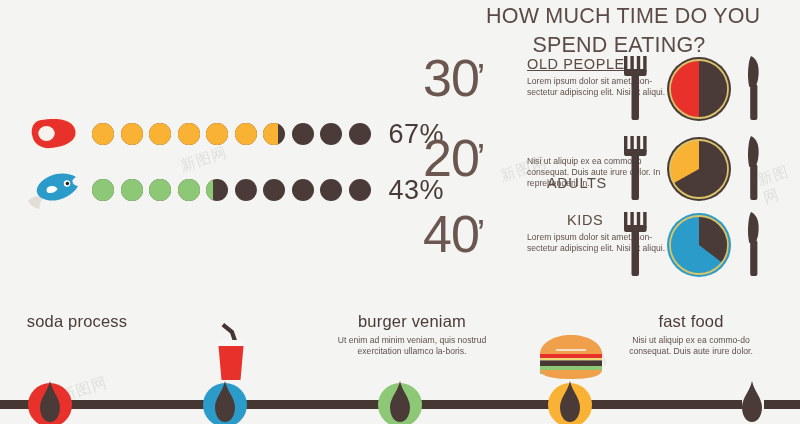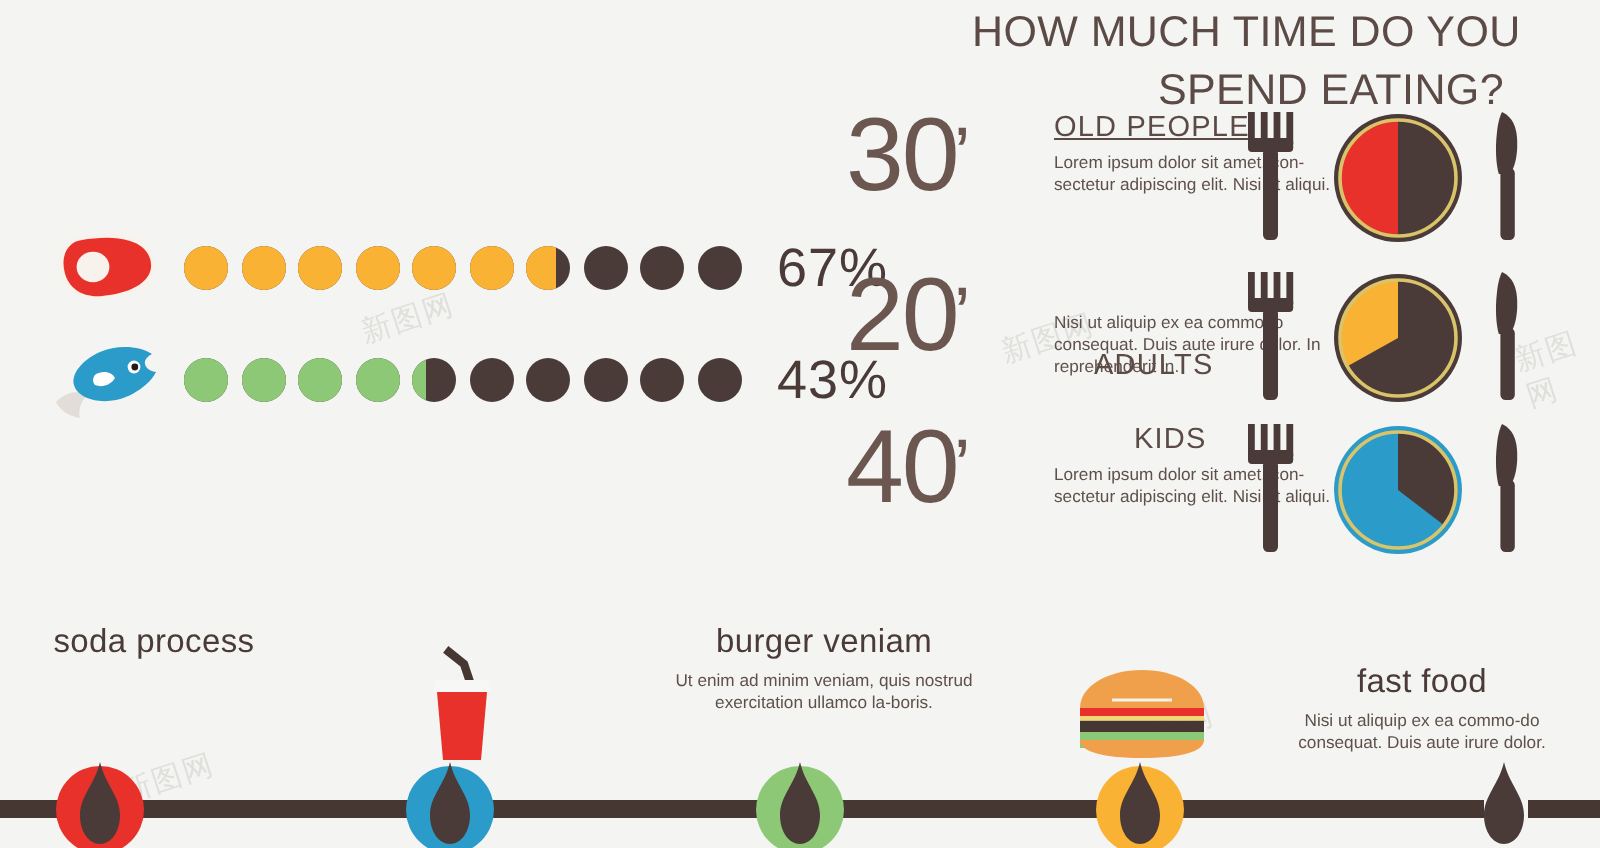--- a/index.html
+++ b/index.html
@@ -32,21 +32,21 @@
 
   
   .steak{position:absolute;left:4px;top:4px;width:52px;height:36px;}
   
   .fish{position:absolute;left:2px;top:2px;width:58px;height:40px;}
 
   
   .righttitle{position:absolute;left:486px;top:2px;width:300px;
        font-size:21.5px;line-height:29px;color:#5b4a45;letter-spacing:.2px;}
   .righttitle .l1{display:block;text-align:left;}
-  .righttitle .l2{display:block;text-align:right;padding-right:34px;}
+  .righttitle .l2{display:block;text-align:center;padding-right:34px;}
 
   .timeblock{position:absolute;left:423px;width:360px;height:74px;}
   .tb1{top:56px;} .tb2{top:136px;} .tb3{top:212px;}
   .bignum{position:absolute;left:0;top:-4px;font-size:52px;line-height:52px;
       color:#6b5750;font-weight:400;letter-spacing:-1px;
       font-family:"Liberation Sans",sans-serif;}
   .bignum .tick{font-size:38px;vertical-align:top;margin-left:-2px;}
   .grouplabel{position:absolute;font-size:14.5px;color:#5b4a45;letter-spacing:.6px;}
   .blurb{position:absolute;left:104px;top:20px;width:142px;
       font-size:8.6px;line-height:11.2px;color:#5f504b;}
@@ -237,21 +237,21 @@
     <div class="bar" style="left:764px;width:36px;"></div>
   </div>
 
   <div class="tlblock" style="left:2px;top:312px;">
     <p class="tlhead">soda process</p>
   </div>
   <div class="tlblock" style="left:337px;top:312px;">
     <p class="tlhead">burger veniam</p>
     <p class="tlbody">Ut enim ad minim veniam, quis nostrud exercitation ullamco la-boris.</p>
   </div>
-  <div class="tlblock" style="left:636px;top:312px;margin-top:20px;">
+  <div class="tlblock" style="left:616px;top:312px;">
     <p class="tlhead">fast food</p>
     <p class="tlbody">Nisi ut aliquip ex ea commo-do consequat. Duis aute irure dolor.</p>
   </div>
 
   <svg class="tlicon" style="left:206px;top:318px;width:50px;height:66px;" viewBox="0 0 50 66">
     <path d="M30 26 L26 14 L18.5 8" stroke="#463733" stroke-width="4.2" fill="none" stroke-linecap="square"></path>
     <rect x="11" y="22" width="28" height="6" rx="1.5" fill="#f7f7f5"></rect>
     <path d="M12.5 28 L37.5 28 L34.5 62 L15.5 62 Z" fill="#e8312a"></path>
   </svg>
 

